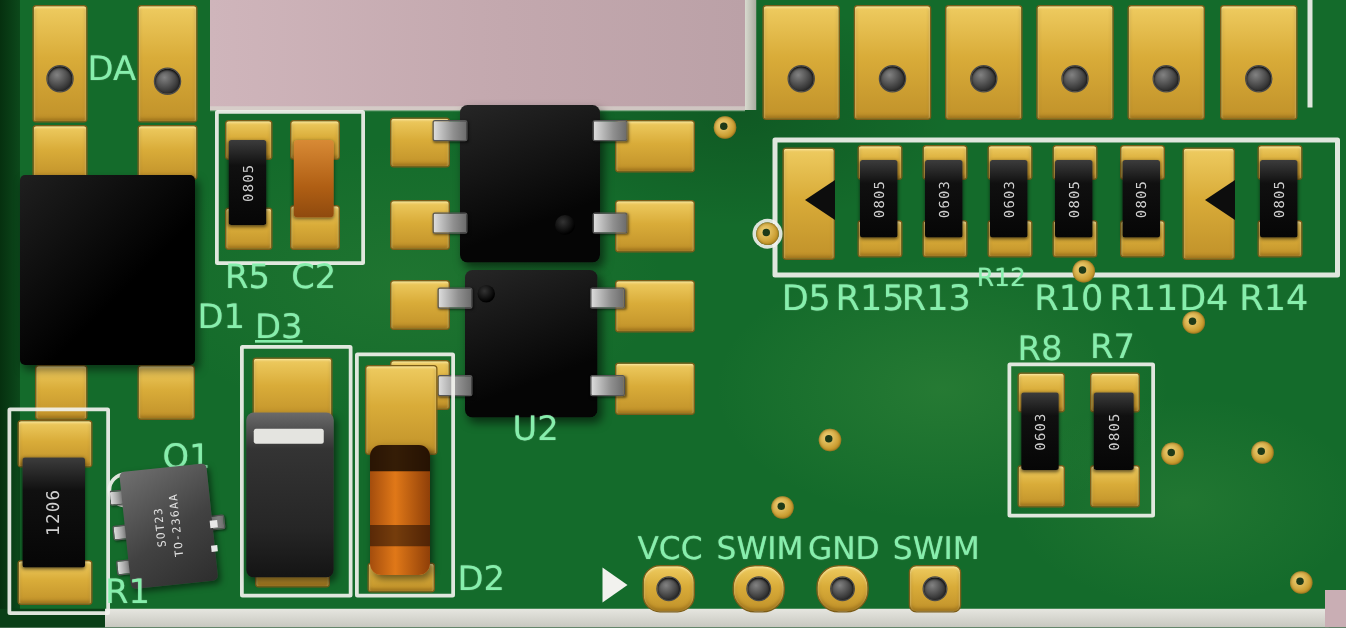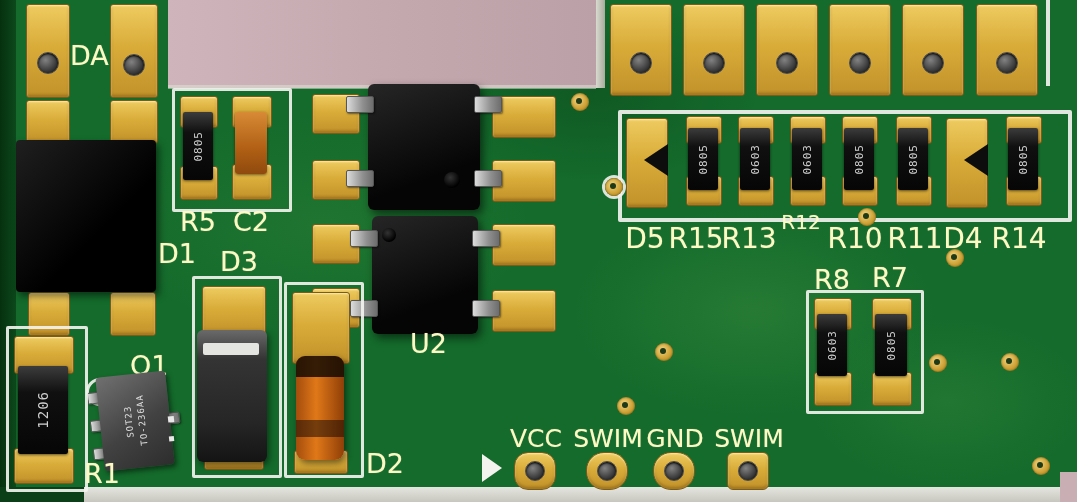--- a/index.html
+++ b/index.html
@@ -21,21 +21,21 @@
          background:radial-gradient(circle at 40% 38%, #f1d47c, #c99c2f 62%, #98741f);
          box-shadow: inset 0 0 2px #6b4f12; }
   .via::after { content:""; position:absolute; left:5px; top:5px; width:6px; height:6px;
                 border-radius:50%; background:#1e3a18; }
   .via.ringed { box-shadow: 0 0 0 3px rgba(242,242,238,.9), inset 0 0 2px #6b4f12; }
   .chip { position:absolute; background:linear-gradient(180deg,#3c3c3c,#101010 30%,#060606);
           border-radius:2px; box-shadow:0 1px 3px rgba(0,0,0,.6);
           display:flex; align-items:center; justify-content:center; }
   .vtext { writing-mode:vertical-rl; transform:rotate(180deg); color:#cfcfcf;
            font-family:"DejaVu Sans Mono",monospace; font-size:11px; letter-spacing:1px; }
-  .silk { position:absolute; color:#fef9c3; font-weight:400; white-space:nowrap;
+  .silk { position:absolute; color:#86efac; font-weight:400; white-space:nowrap;
           text-shadow:0 0 1px rgba(255,255,255,.45); font-size:27px; }
   .ctr { transform:translateX(-50%); }
   .silk-box { position:absolute; border:3px solid rgba(242,242,238,.92); border-radius:2px; }
   .ic-body { position:absolute; background:linear-gradient(160deg,#262626,#050505 70%);
              border-radius:6px; box-shadow:3px 4px 8px rgba(0,0,0,.55); }
   .pin { position:absolute; background:linear-gradient(90deg,#dcdcdc,#909090 60%,#6d6d6d);
          border:1px solid #565656; border-radius:2px; box-shadow:1px 1px 2px rgba(0,0,0,.5); }
   .tri-left { position:absolute; width:0; height:0;
               border-top:16px solid transparent; border-bottom:16px solid transparent;
               border-right:24px solid #0d0d0d; }
@@ -108,21 +108,21 @@
   <div class="pin" style="left:350px;top:300px;width:26px;height:15px;"></div>
   <div class="abs" style="left:382px;top:228px;width:14px;height:14px;border-radius:50%;background:radial-gradient(circle at 40% 35%,#333,#000 70%);"></div>
   <div class="silk" style="left:410px;top:328px;">U2</div>
 
   <div class="silk-box" style="left:192px;top:276px;width:84px;height:196px;"></div>
   <div class="pad" style="left:202px;top:286px;width:62px;height:48px;"></div>
   <div class="pad" style="left:204px;top:442px;width:58px;height:26px;"></div>
   <div class="abs" style="left:197px;top:330px;width:70px;height:132px;border-radius:6px;box-shadow:2px 3px 6px rgba(0,0,0,.5);background:linear-gradient(180deg,#6a6a6a,#343434 22%,#262626 70%,#141414);">
     <div class="abs" style="left:6px;top:13px;width:56px;height:12px;background:#e4e4e0;border-radius:2px;"></div>
   </div>
-  <div class="silk" style="left:220px;top:246px;">D3</div>
+  <div class="silk" style="left:204px;top:246px;text-decoration:underline;">D3</div>
 
   <div class="silk-box" style="left:284px;top:282px;width:74px;height:190px;"></div>
   <div class="pad" style="left:292px;top:292px;width:56px;height:70px;"></div>
   <div class="pad" style="left:294px;top:450px;width:52px;height:22px;"></div>
   <div class="abs" style="left:296px;top:356px;width:48px;height:104px;border-radius:9px;box-shadow:2px 3px 6px rgba(0,0,0,.5);background:linear-gradient(90deg,#a44d0d,#e07818 42%,#8f3f08);">
     <div class="abs" style="left:0;top:0;width:100%;height:20%;background:rgba(15,8,3,.82);border-radius:9px 9px 0 0;"></div>
     <div class="abs" style="left:0;top:62%;width:100%;height:16%;background:rgba(30,12,4,.55);"></div>
   </div>
   <div class="silk" style="left:366px;top:448px;">D2</div>
 

